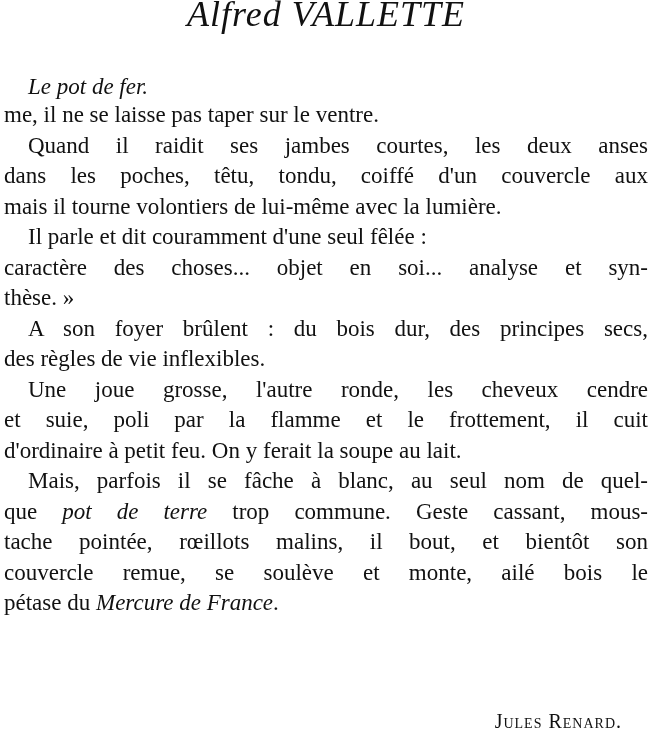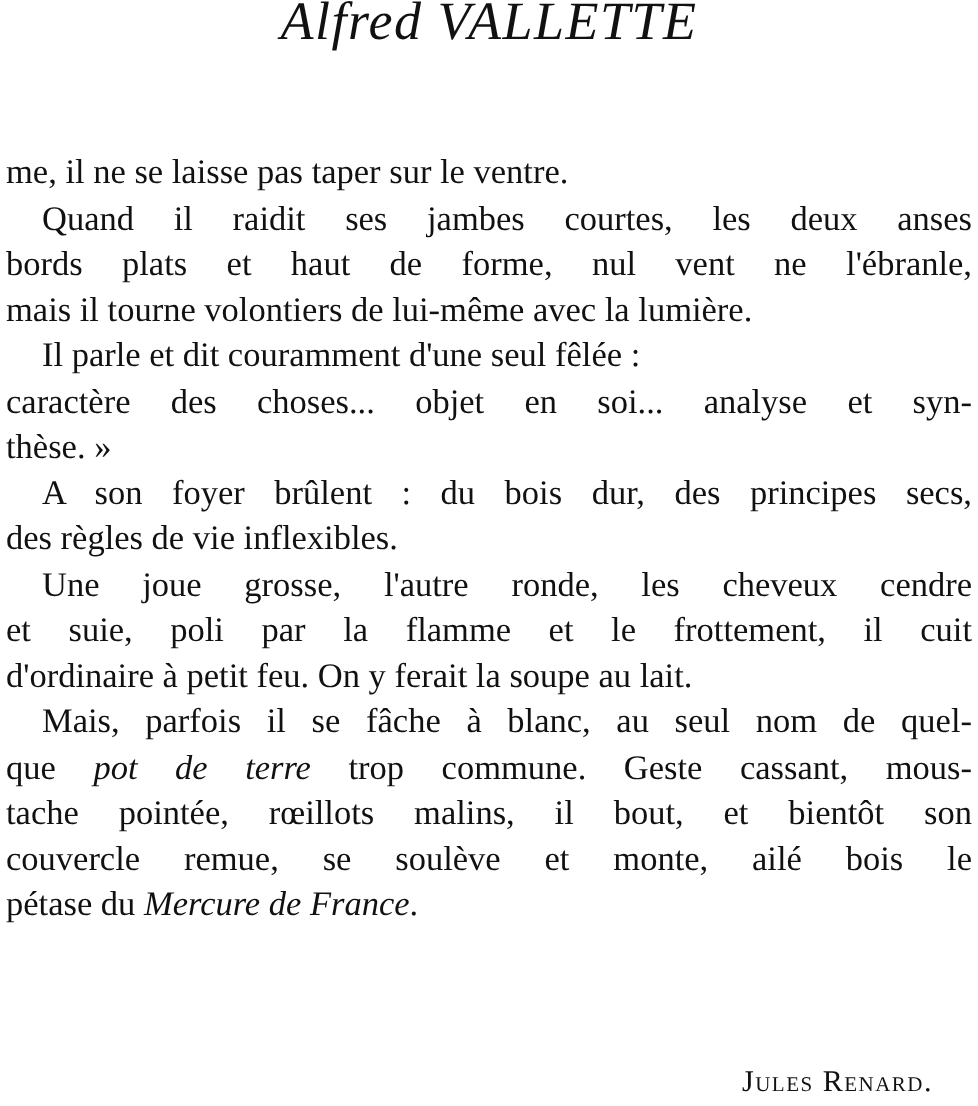--- a/index.html
+++ b/index.html
@@ -24,25 +24,26 @@
     font-variant: small-caps; letter-spacing: 1px;
   }
   em { font-style: italic; }
 </style>
 </head>
 <body>
 
 <div class="page">
   <div class="title">Alfred VALLETTE</div>
 
+  <div class="subtitle">Le pot de fer.</div>
 
   <div class="text body">
     <span class="line last">me, il ne se laisse pas taper sur le ventre.</span>
     <span class="line indent">Quand il raidit ses jambes courtes, les deux anses</span>
-    <span class="line">bords plats et haut de forme, nul vent ne l'ébranle,</span>
+    <span class="line">dans les poches, têtu, tondu, coiffé d'un couvercle aux</span>
     <span class="line last">mais il tourne volontiers de lui-même avec la lumière.</span>
     <span class="line indent last">Il parle et dit couramment d'une seul fêlée :</span>
     <span class="line">caractère des choses... objet en soi... analyse et syn-</span>
     <span class="line last">thèse. »</span>
     <span class="line indent">A son foyer brûlent : du bois dur, des principes secs,</span>
     <span class="line last">des règles de vie inflexibles.</span>
     <span class="line indent">Une joue grosse, l'autre ronde, les cheveux cendre</span>
     <span class="line">et suie, poli par la flamme et le frottement, il cuit</span>
     <span class="line last">d'ordinaire à petit feu. On y ferait la soupe au lait.</span>
     <span class="line indent">Mais, parfois il se fâche à blanc, au seul nom de quel-</span>

